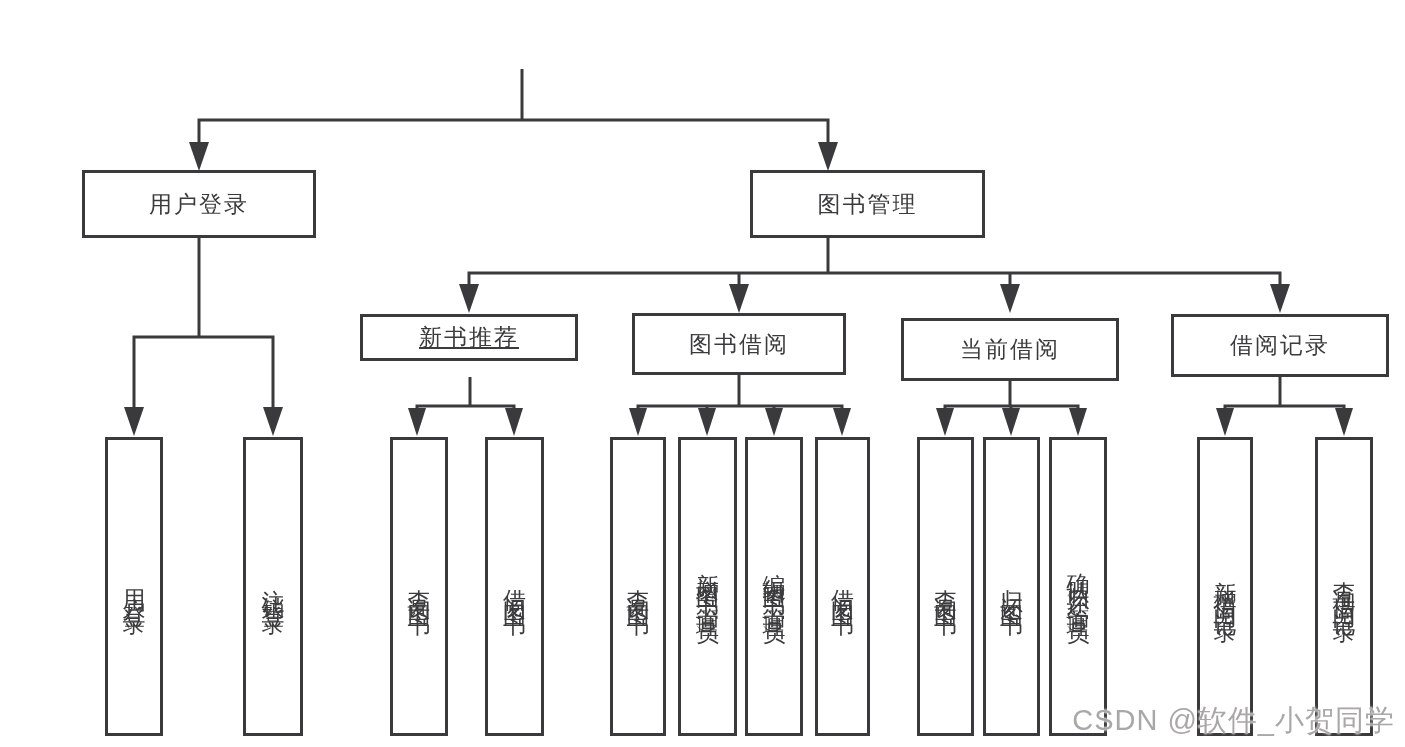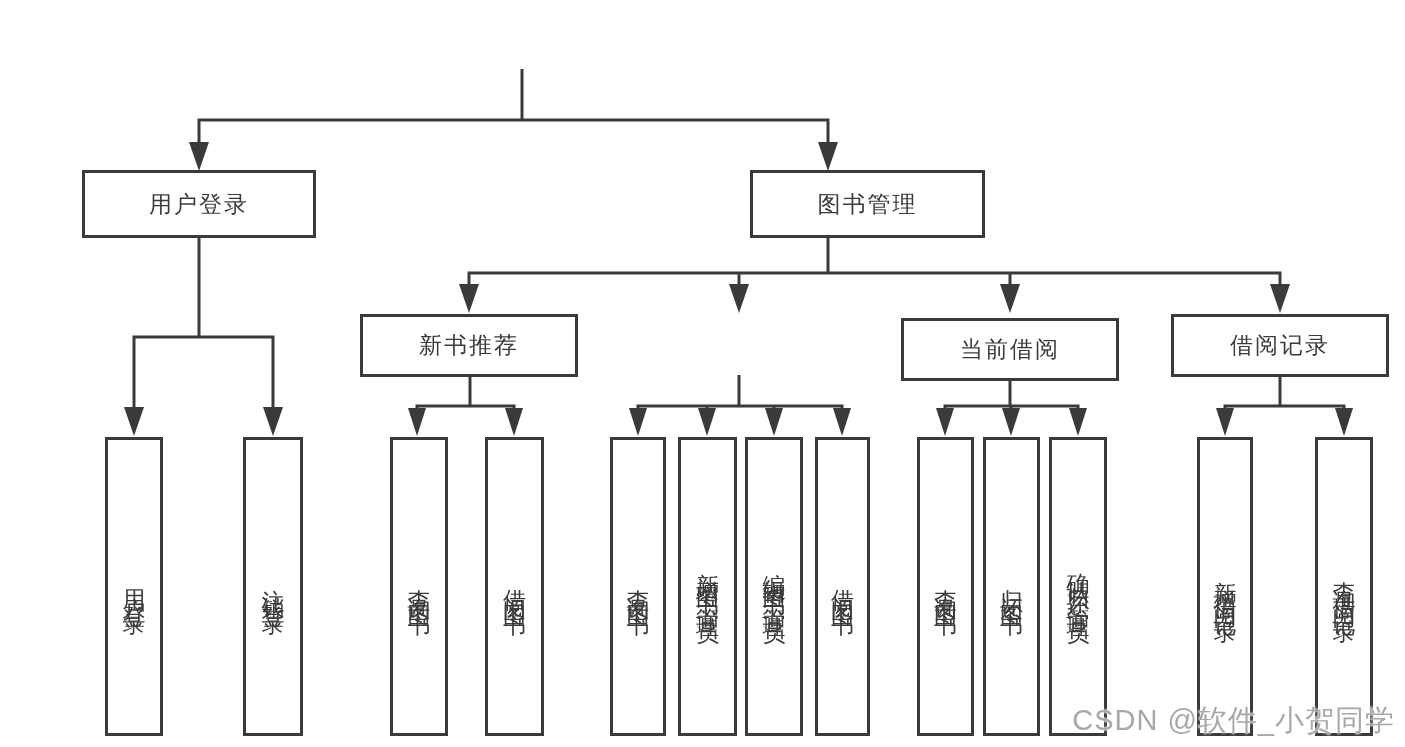--- a/index.html
+++ b/index.html
@@ -116,21 +116,22 @@
 
       <polygon points="1216,408 1234,408 1225,436"></polygon>
       <polygon points="1335,408 1353,408 1344,436"></polygon>
     </g>
   </svg>
 
 
   <div class="node" style="left:82px; top:170px; width:234px; height:68px;">用户登录</div>
   <div class="node" style="left:710px; top:170px; width:235px; height:68px;margin-left:40px;">图书管理</div>
 
-  <div class="node" style="left:360px; top:314px; width:218px; height:63px;">新书推荐</div>
+  <div class="node" style="left:360px; top:314px; width:218px; height:47px;text-decoration:underline;">新书推荐</div>
+  <div class="node" style="left:632px; top:313px; width:214px; height:62px;">图书借阅</div>
   <div class="node" style="left:901px; top:318px; width:218px; height:63px;">当前借阅</div>
   <div class="node" style="left:1171px; top:314px; width:218px; height:63px;">借阅记录</div>
 
   <div class="node vnode" style="left:105px; top:437px; width:58px; height:299px;">用户登录</div>
   <div class="node vnode" style="left:243px; top:437px; width:60px; height:299px;">注销登录</div>
 
   <div class="node vnode" style="left:390px; top:437px; width:58px; height:299px;">查询图书</div>
   <div class="node vnode" style="left:485px; top:437px; width:59px; height:299px;">借阅图书</div>
 
   <div class="node vnode" style="left:610px; top:437px; width:56px; height:299px;">查询图书</div>

